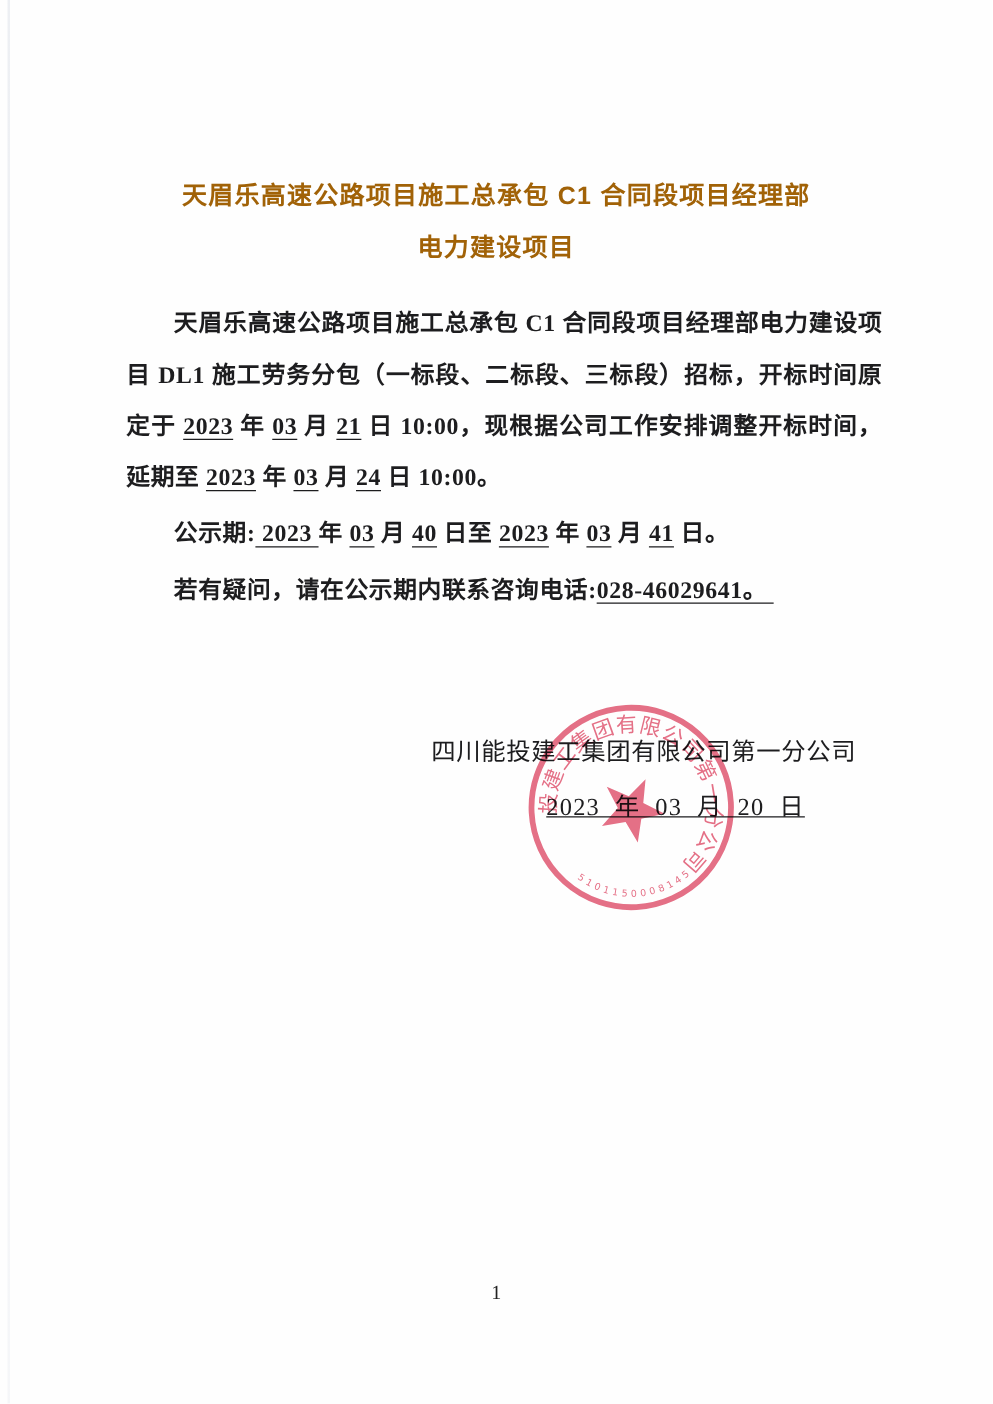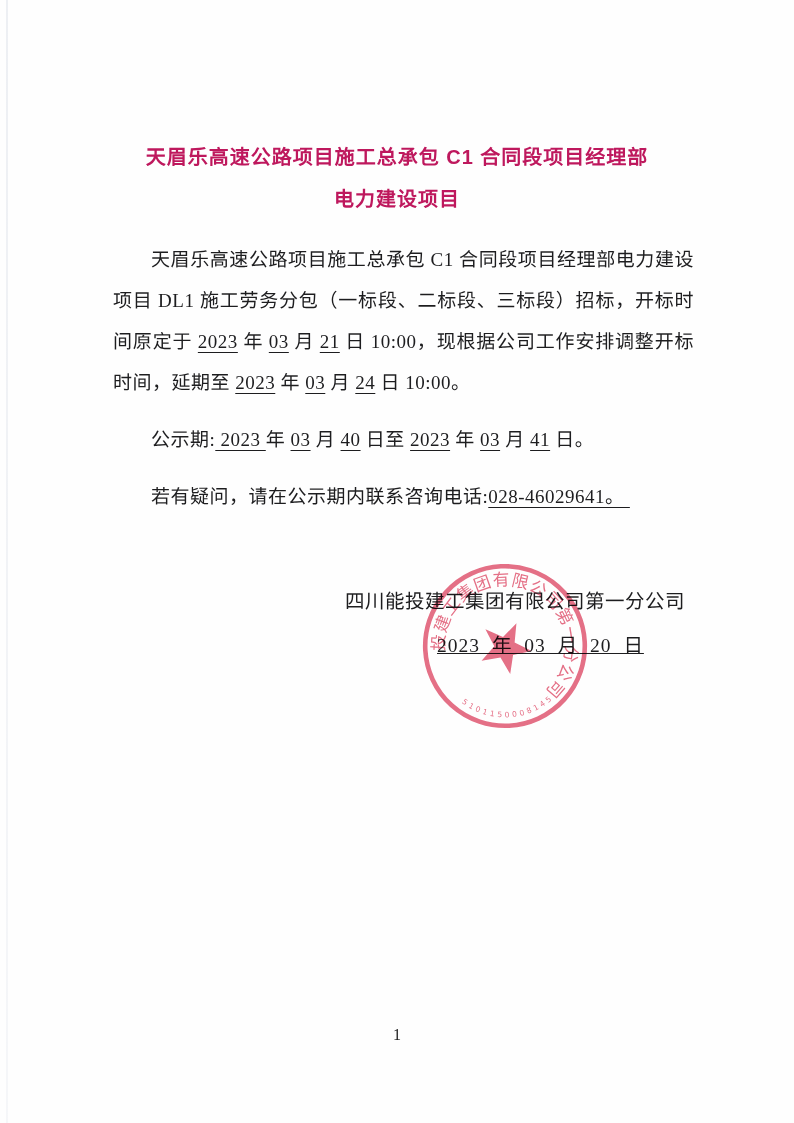--- a/index.html
+++ b/index.html
@@ -19,31 +19,31 @@
     opacity:.55;
   }
   .title-block{
     padding-top:136px;
     text-align:center;
     font-family:"Liberation Sans","DejaVu Sans",sans-serif;
     font-weight:bold;
     font-size:20px;
     line-height:42px;
     letter-spacing:1px;
-    color:#be185d;
+    color:#a16207;
   }
   .title-line{display:block;}
   .body-block{
     margin:19px 84px 0 97px;
     font-size:19px;
     line-height:41px;
     text-align:justify;
     letter-spacing:0.5px;
   }
-  .body-block p{margin:16px;text-indent:2em;}
+  .body-block p{margin:4px;text-indent:2em;font-weight:bold;}
   .para-period,.para-contact{margin-top:3px;}
   .u{
     text-decoration:underline;
     text-decoration-thickness:1px;
     text-underline-offset:4px;
     white-space:pre-wrap;
   }
   .signature-company{
     position:absolute;left:345px;top:585px;
     font-size:19.5px;letter-spacing:0.5px;

